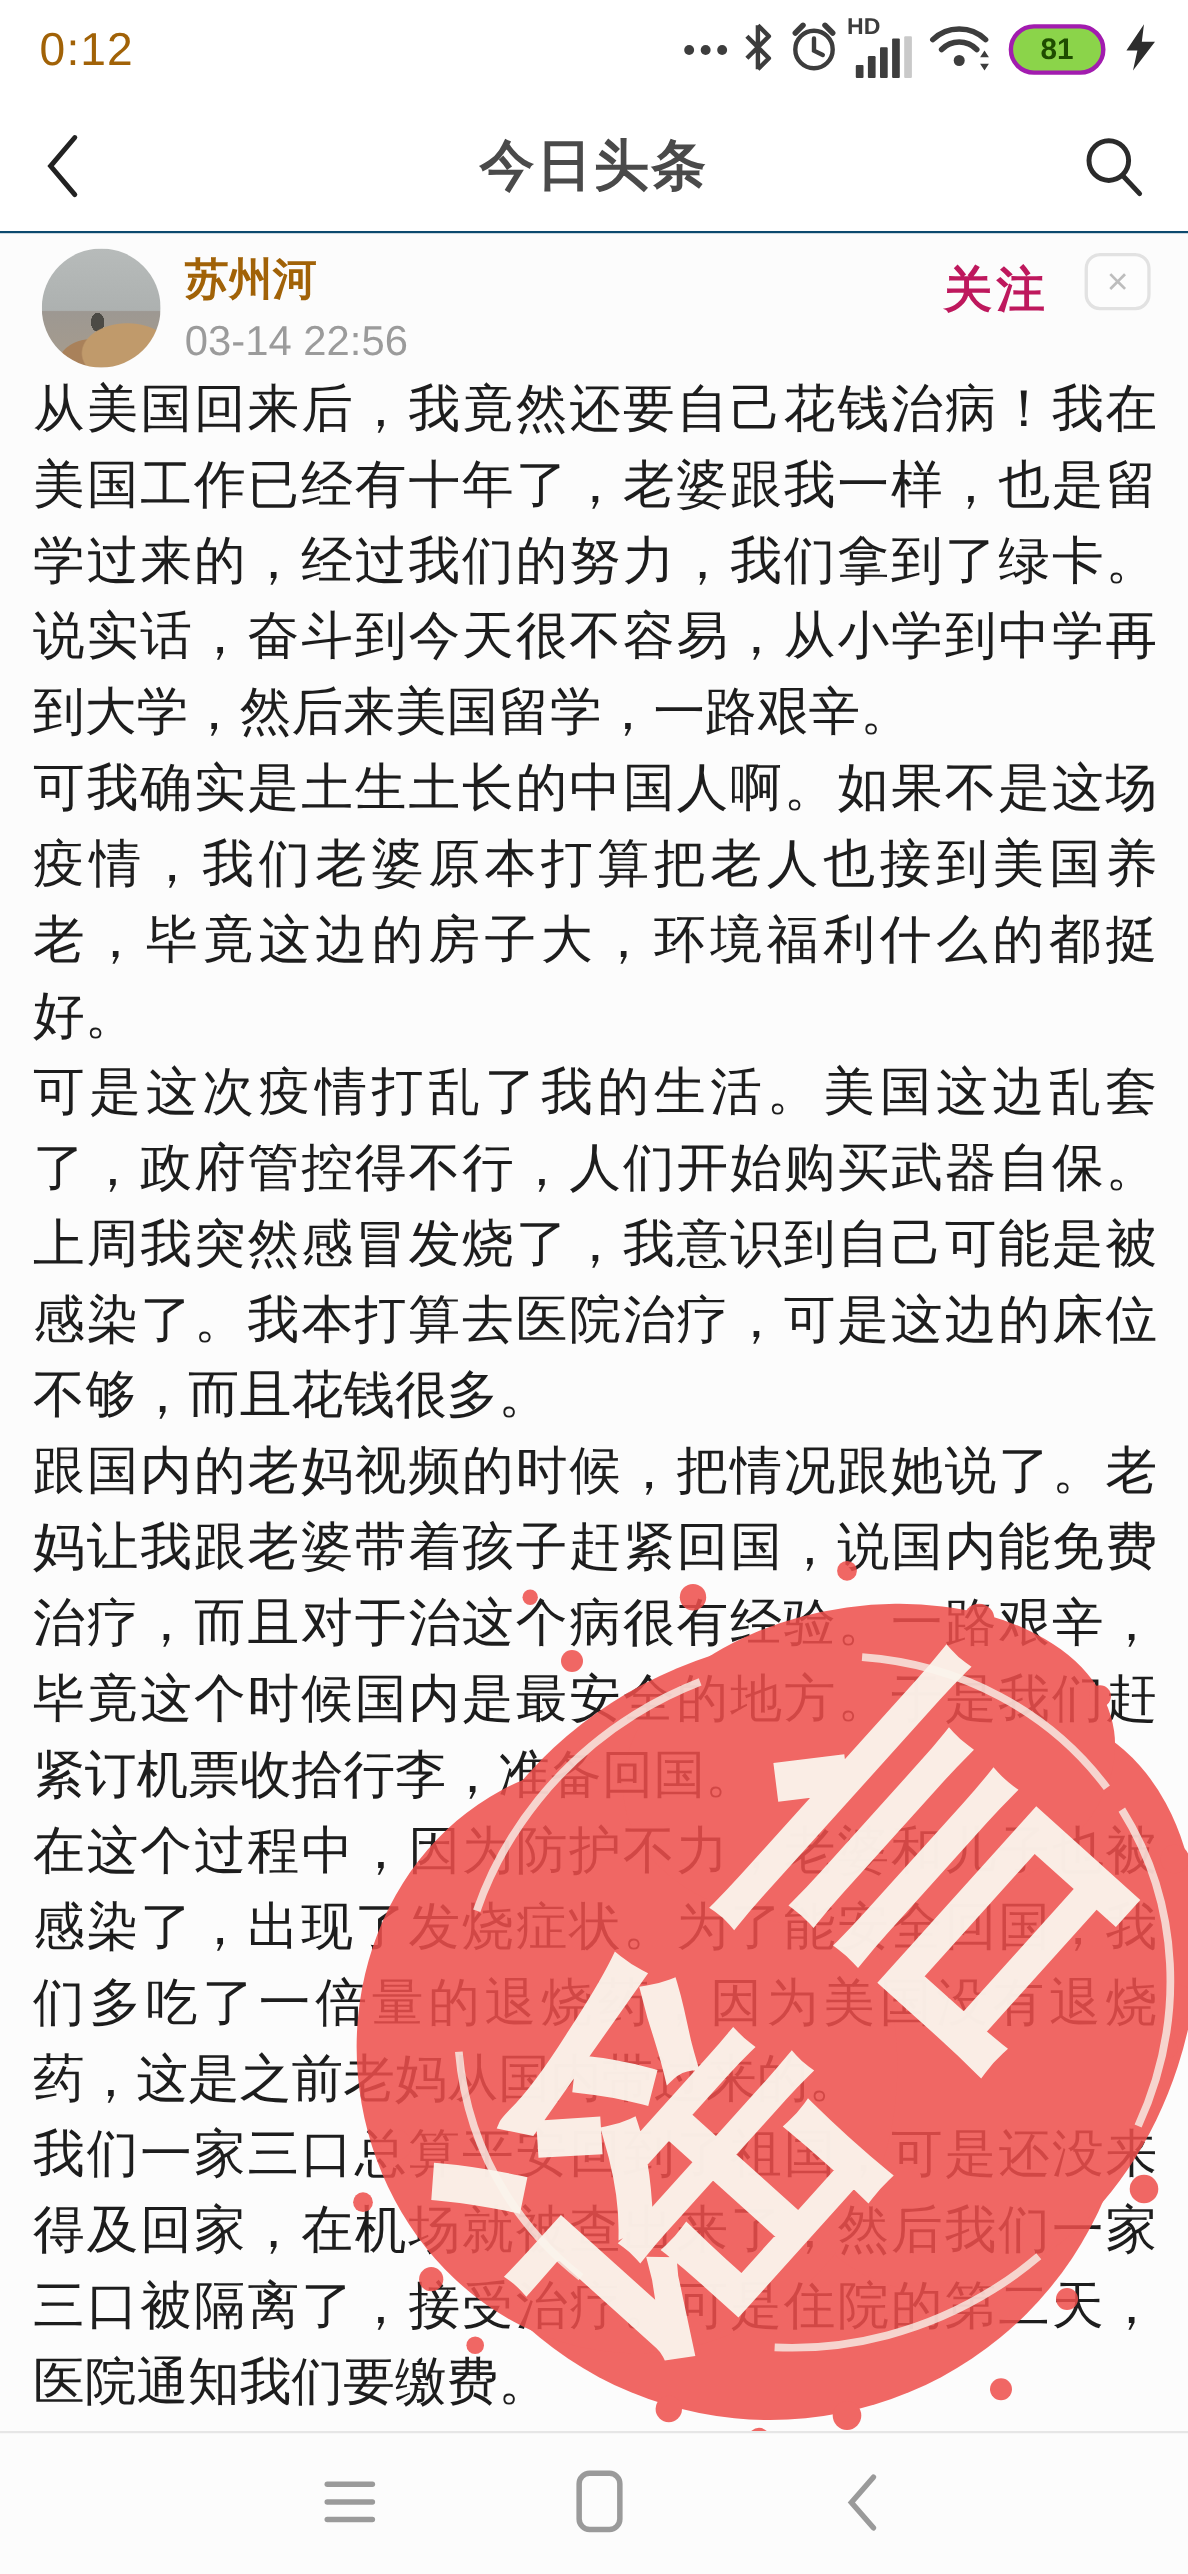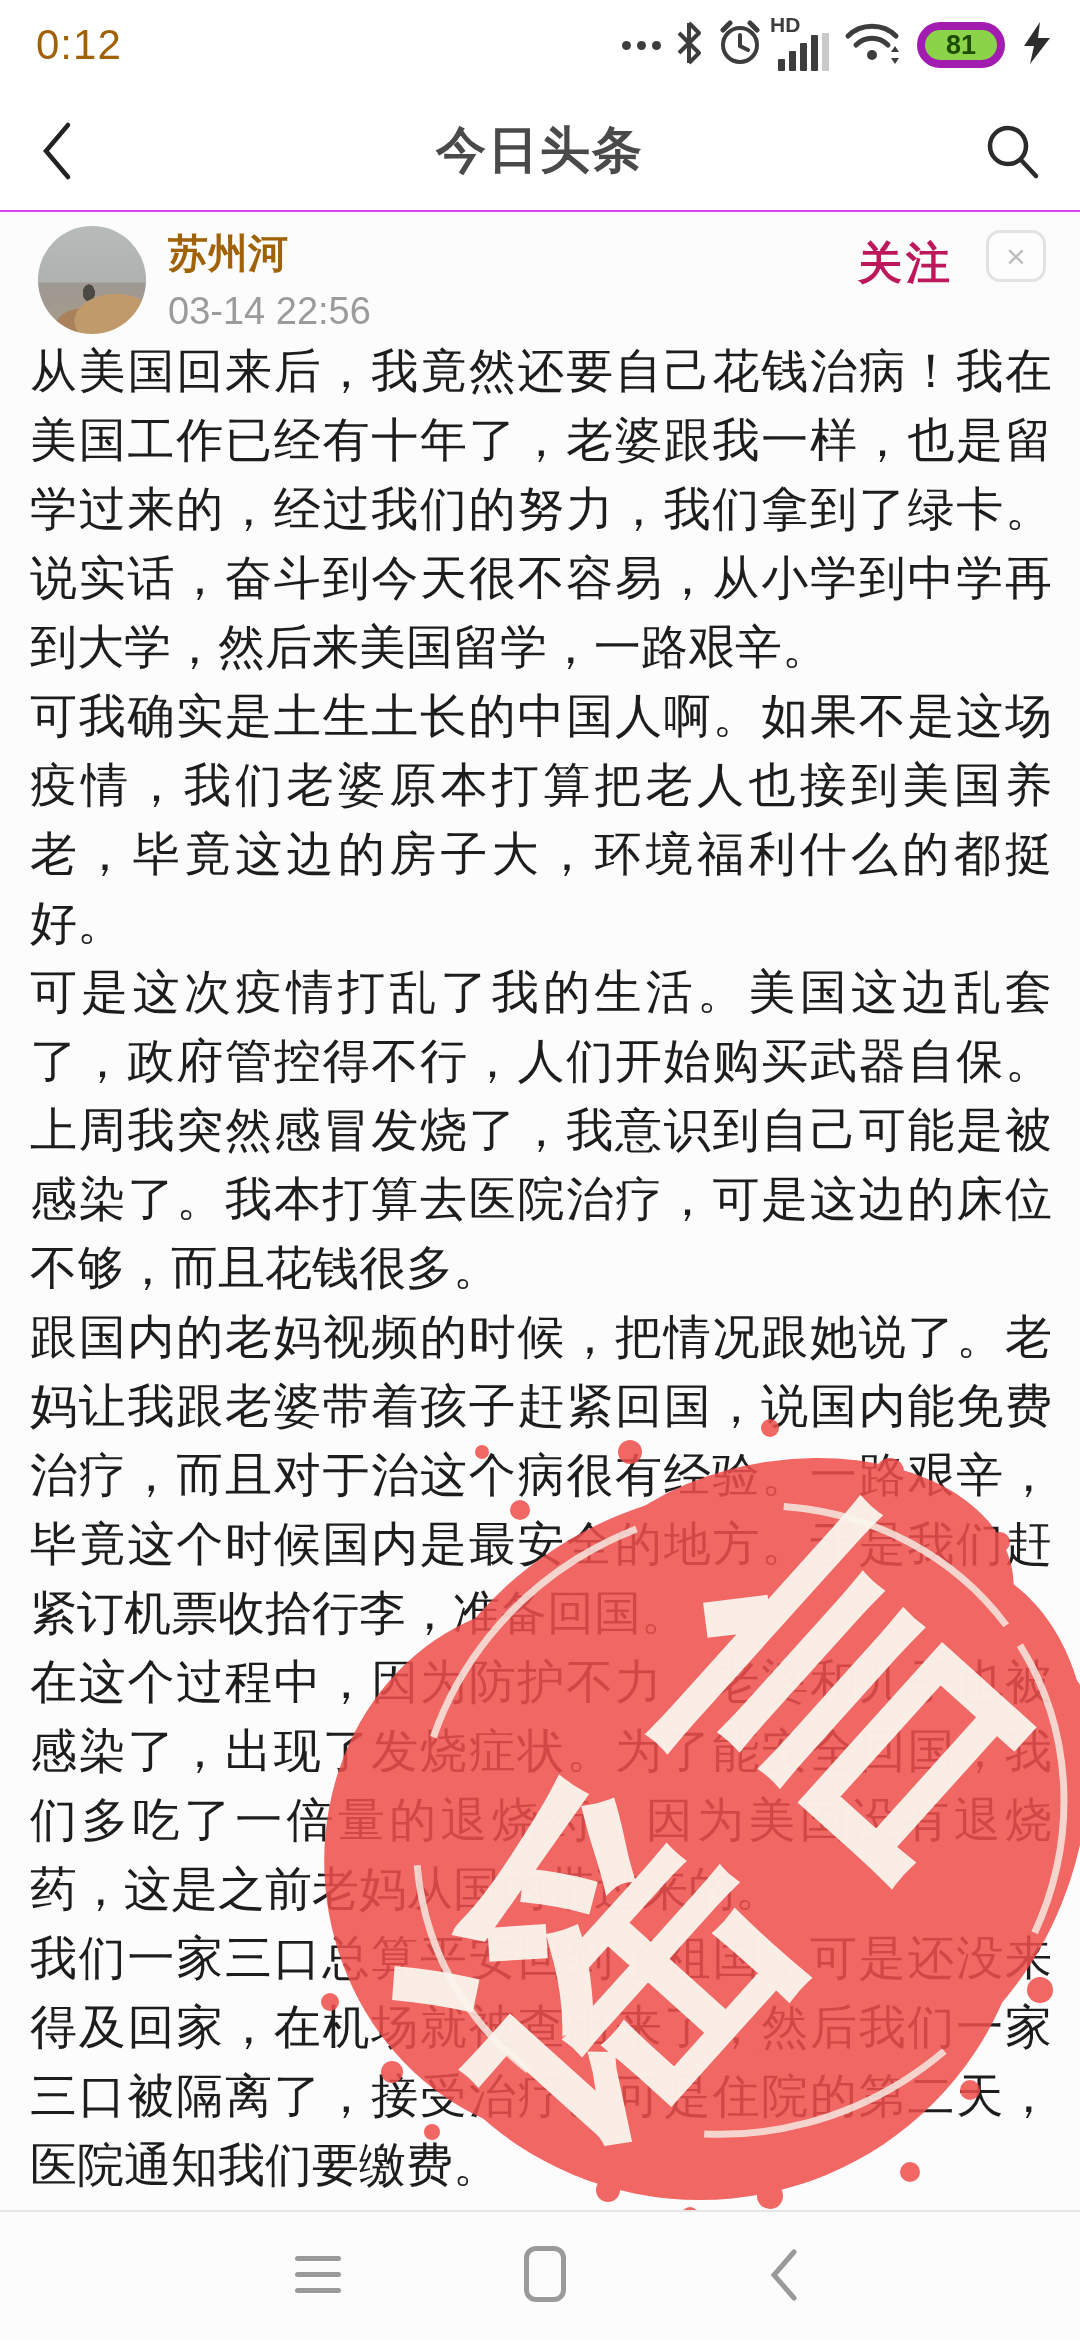--- a/index.html
+++ b/index.html
@@ -20,29 +20,29 @@
   .status-time { font-size:42px; color:#a16207; letter-spacing:1px; }
   .status-icons { display:flex; align-items:center; gap:15px; }
   .dots { display:flex; gap:6px; }
   .dots i { width:9px; height:9px; border-radius:50%; background:#3d3d3d; }
   .sig-wrap { display:flex; align-items:flex-end; gap:4px; position:relative; padding-top:14px; }
   .hd-label { position:absolute; top:-6px; left:-8px; font-size:21px; font-weight:bold; color:#3d3d3d; }
   .sig-wrap i { width:7px; border-radius:1px; background:#3d3d3d; display:inline-block; }
   .sig-wrap i.b1{height:12px}.sig-wrap i.b2{height:20px}.sig-wrap i.b3{height:28px}.sig-wrap i.b4{height:36px}
   .sig-wrap i.b5{height:38px; background:#c9c9c9;}
   .battery {
-    width:88px; height:46px; border:8px solid #a21caf; border-radius:23px;
+    width:88px; height:46px; border:4px solid #a21caf; border-radius:23px;
     background:#8bd44a; display:flex; align-items:center; justify-content:center;
     font-size:27px; font-weight:bold; color:#1f4d00;
   }
 
   
   .header {
     position:absolute; top:90px; left:0; right:0; height:122px; background:#ffffff;
-    border-bottom:2px solid #d946ef; display:flex; align-items:center; justify-content:center;
+    border-bottom:2px solid #0c4a6e; display:flex; align-items:center; justify-content:center;
   }
   .header-title { font-size:50px; font-weight:bold; color:#4a4a4a; letter-spacing:2px; }
   .back-btn { position:absolute; left:40px; top:24px; width:60px; height:74px; display:flex; align-items:center; }
   .search-btn { position:absolute; right:36px; top:28px; width:64px; height:64px; }
 
   
   .post-head { position:absolute; top:226px; left:0; right:0; height:112px; }
   .avatar {
     position:absolute; left:38px; top:0; width:108px; height:108px; border-radius:50%;
     background:

